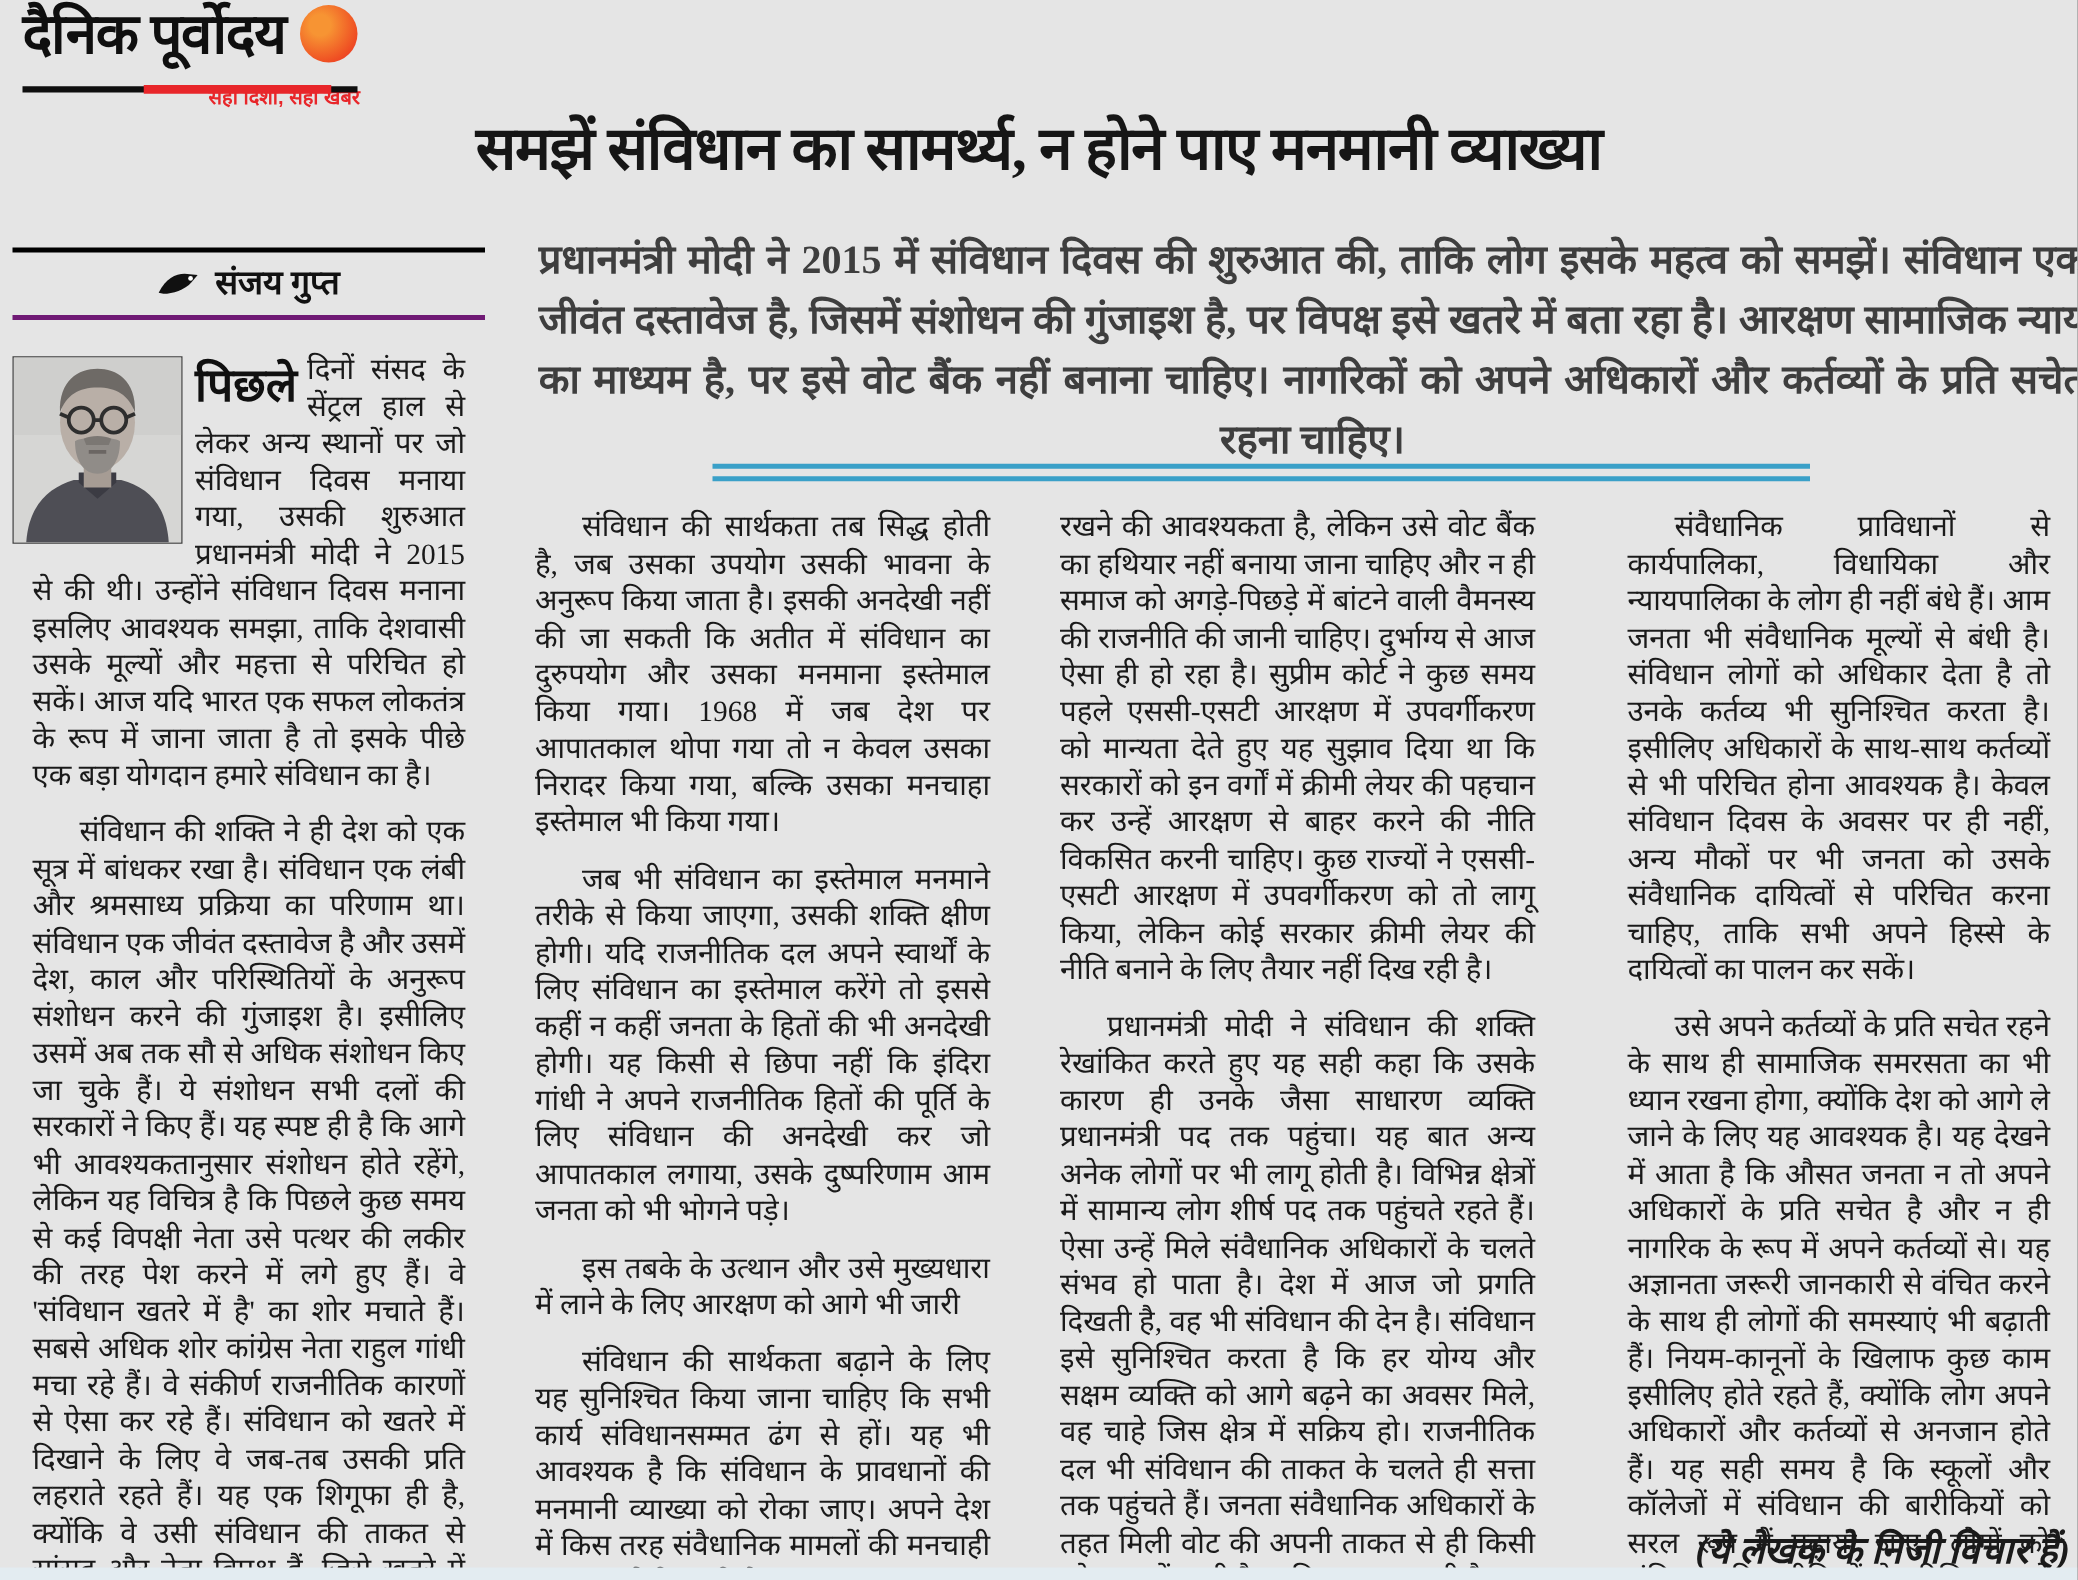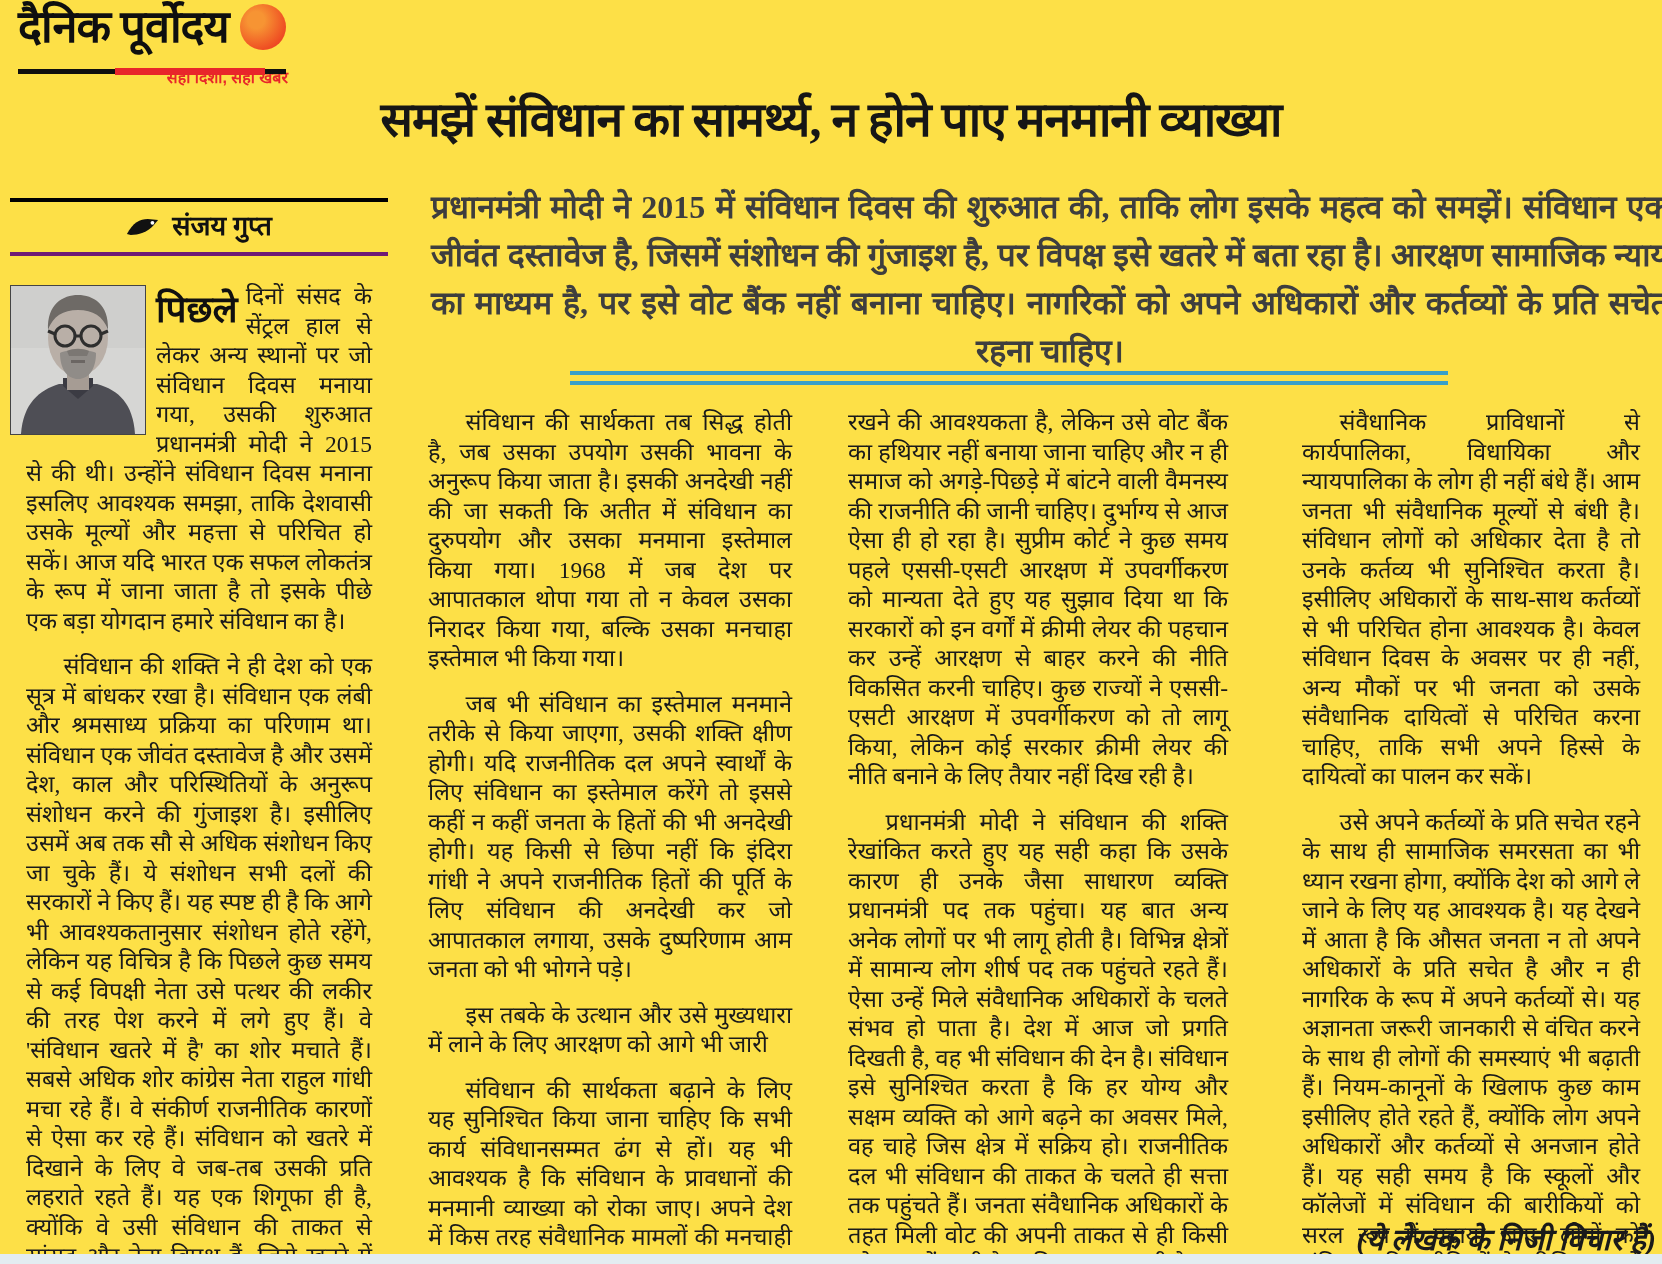--- a/index.html
+++ b/index.html
@@ -1,20 +1,20 @@
 <!DOCTYPE html>
 <html lang="hi"><head>
 <meta charset="utf-8">
 <style>
   html,body{margin:0;padding:0;background:#888;}
   .page{
     position:relative;
     width:1662px;height:1264px;
     margin:0 auto;
-    background:#fde047;
+    background:#e5e5e5;
     overflow:hidden;
     font-family:"Liberation Serif","DejaVu Serif",serif;
     color:#1a1a1a;
   }
   
   .masthead{position:absolute;left:18px;top:2px;width:270px;height:78px;}
   .sun{position:absolute;right:2px;top:2px;width:46px;height:46px;border-radius:50%;
        background:radial-gradient(circle at 35% 35%, #f79433 20%, #ef4f23 70%, #e8262a 100%);}
   .logo{position:relative;font-size:45px;line-height:50px;font-weight:900;color:#0f0f0f;
         letter-spacing:-1px;white-space:nowrap;}

